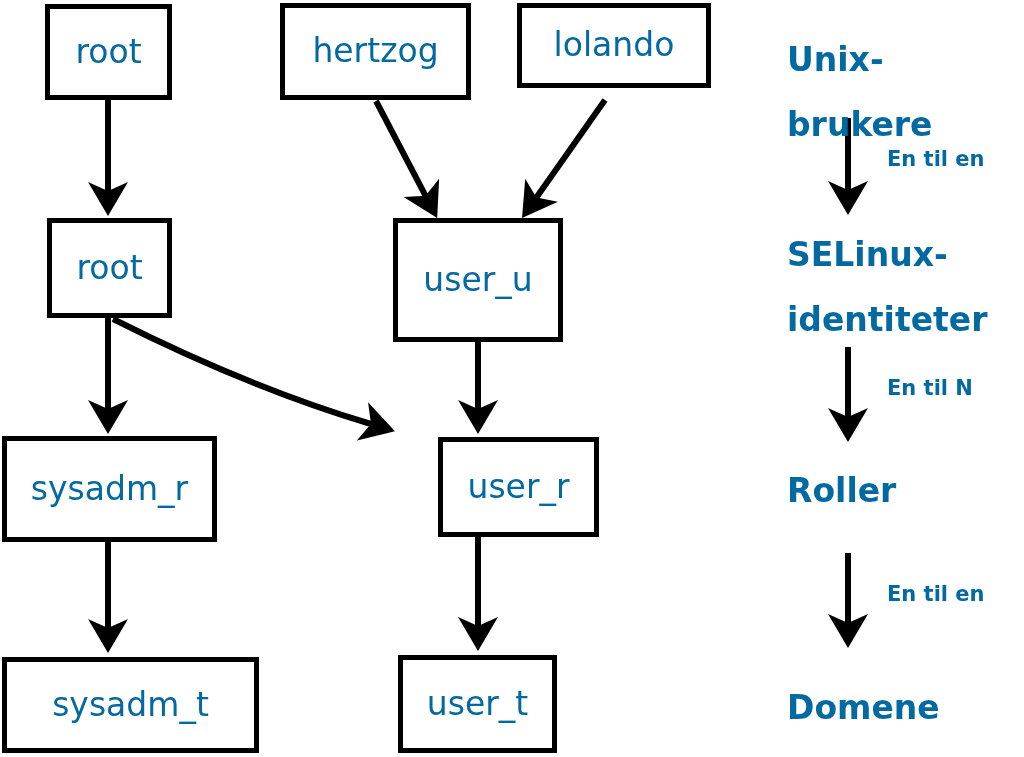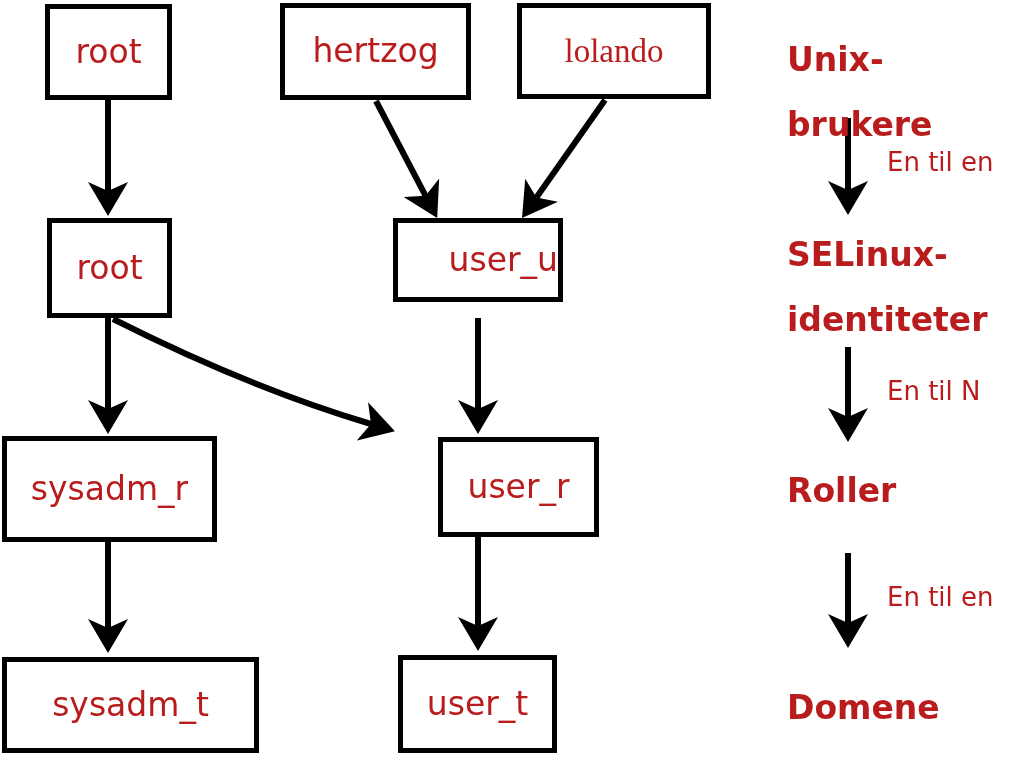--- a/index.html
+++ b/index.html
@@ -2,21 +2,21 @@
 <html><head>
 <meta charset="utf-8">
 <style>
   html, body { margin: 0; padding: 0; background: #ffffff; }
   .canvas {
     position: relative;
     width: 1024px;
     height: 757px;
     background: #ffffff;
     font-family: "DejaVu Sans", sans-serif;
-    color: #b91c1c;
+    color: #0369a1;
     overflow: hidden;
   }
   .edges-layer {
     position: absolute;
     left: 0; top: 0;
     width: 1024px; height: 757px;
   }
   .node {
     position: absolute;
     box-sizing: border-box;
@@ -24,39 +24,39 @@
     background: #ffffff;
     display: flex;
     align-items: center;
     justify-content: center;
     font-size: 33px;
     line-height: 1.1;
     white-space: nowrap;
   }
   #node-unix-root      { left: 45px;  top: 4px;   width: 127px; height: 96px; }
   #node-unix-hertzog   { left: 280px; top: 3px;   width: 191px; height: 97px; }
-  #node-unix-lolando   { left: 517px; top: 3px;   width: 194px; height: 96px; font-family: Liberation Serif, serif; }
+  #node-unix-lolando   { left: 517px; top: 3px;   width: 194px; height: 85px; }
   #node-selinux-root   { left: 47px;  top: 218px; width: 125px; height: 100px; }
-  #node-selinux-user-u { left: 393px; top: 218px; width: 170px; height: 84px; justify-content: flex-end; }
+  #node-selinux-user-u { left: 393px; top: 218px; width: 170px; height: 124px; }
   #node-role-sysadm-r  { left: 2px;   top: 436px; width: 215px; height: 106px; }
   #node-role-user-r    { left: 397px; top: 437px; width: 161px; height: 100px; margin-left: 41px; }
   #node-domain-sysadm-t{ left: 2px;   top: 657px; width: 257px; height: 96px; }
   #node-domain-user-t  { left: 398px; top: 655px; width: 159px; height: 98px; }
 
   .legend-heading {
     position: absolute;
     font-size: 33px;
     font-weight: bold;
     white-space: pre-line;
     line-height: 65px;
   }
   .legend-mapping {
     position: absolute;
-    font-size: 26px;
-    font-weight: normal;
+    font-size: 21px;
+    font-weight: bold;
     white-space: nowrap;
   }
   #legend-heading-unix    { left: 787px; top: 27px; }
   #legend-heading-selinux { left: 787px; top: 222px; }
   #legend-heading-roller  { left: 787px; top: 458px; }
   #legend-heading-domene  { left: 787px; top: 675px; }
   #legend-mapping-0 { left: 887px; top: 147px; }
   #legend-mapping-1 { left: 887px; top: 376px; }
   #legend-mapping-2 { left: 887px; top: 582px; }
 </style>

